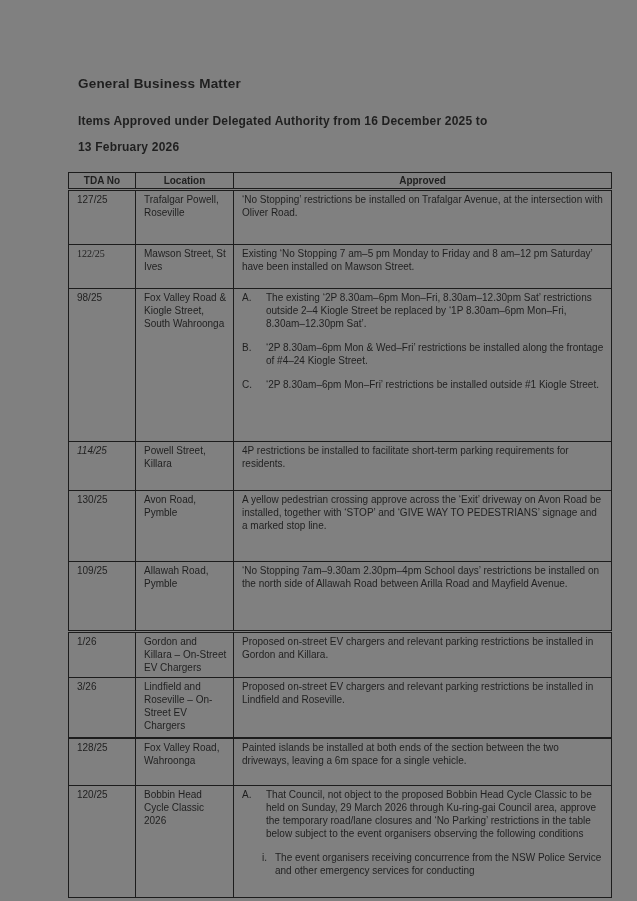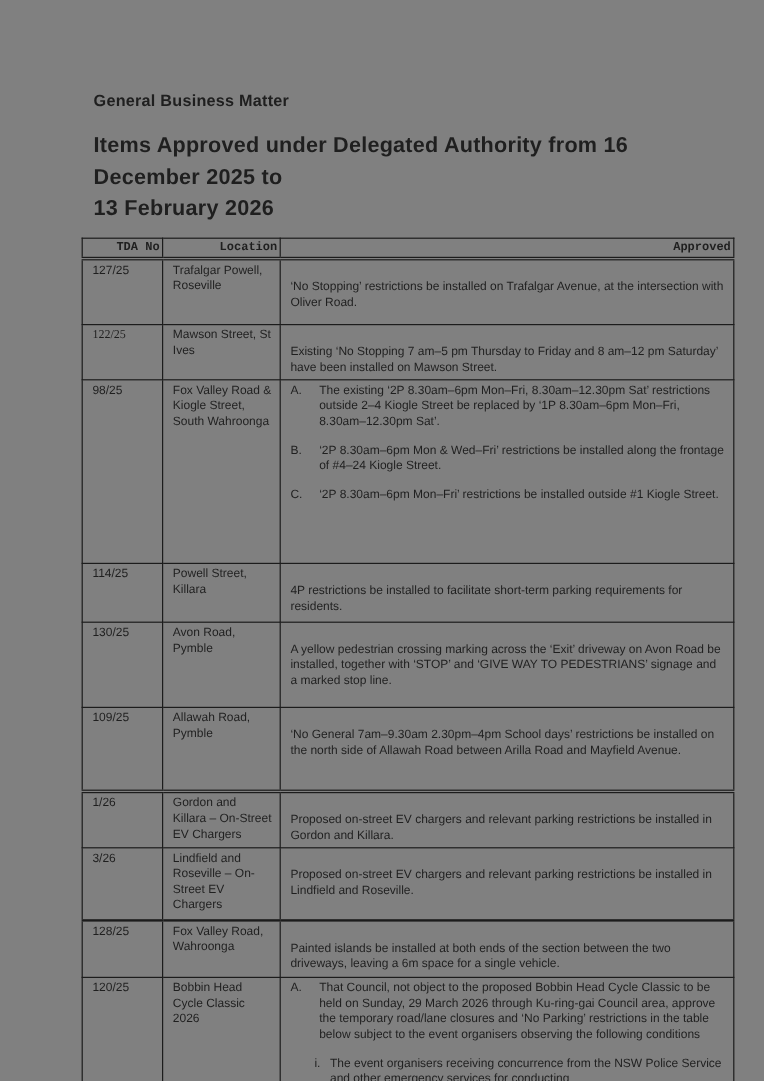--- a/index.html
+++ b/index.html
@@ -11,21 +11,21 @@
     overflow: hidden;
   }
   .doc-heading-1 {
     margin: 76px 16px 0 78px;
     font-size: 13.5px;
     font-weight: bold;
     letter-spacing: 0.2px;
   }
   .doc-heading-2 {
     margin: 17px 0 0 78px;
-    font-size: 18px;
+    font-size: 12px;
     font-weight: bold;
     line-height: 26px;
     max-width: 505px;
     letter-spacing: 0.2px;
   }
   table.approvals {
     margin: 12px 0 0 68px;
     width: 543px;
     border-collapse: collapse;
     table-layout: fixed;
@@ -34,31 +34,30 @@
     color: #1f1f1f;
   }
   table.approvals th, table.approvals td {
     border: 1px solid #1c1c1c;
     vertical-align: top;
     padding: 2px 6px 3px 8px;
     overflow: hidden;
   }
   table.approvals th {
     font-weight: bold;
-    text-align: right;
+    text-align: center;
     padding: 1px 2px;
-    font-family: Liberation Mono, monospace;
   }
   table.approvals thead th { border-bottom: 3px double #1c1c1c; }
   col.c-tda { width: 67px; }
   col.c-loc { width: 98px; }
   col.c-app { width: 378px; }
   tr.sep-double td { border-top: 3px double #1c1c1c; }
   tr.sep-thick td { border-top: 2px solid #1c1c1c; }
-  .app-para { margin: 14px 0 10px 0; }
+  .app-para { margin: 0 0 10px 0; }
   .app-para:last-child { margin-bottom: 0; }
   .app-item { display: flex; margin: 0 0 11px 0; }
   .app-item:last-child { margin-bottom: 0; }
   .app-item .lbl { flex: none; width: 24px; }
   .app-item.sub { margin-left: 20px; }
   .app-item.sub .lbl { width: 13px; }
   .app-item .txt { flex: 1; }
 </style>
 </head>
 <body>
@@ -89,21 +88,21 @@
           <td style="height: 48px;">127/25</td>
           <td>Trafalgar Powell, Roseville</td>
           <td>
             <div class="app-para">‘No Stopping’ restrictions be installed on Trafalgar Avenue, at the intersection with Oliver Road.</div>
           </td>
         </tr>
         <tr>
           <td style="height: 38px; font-family: Liberation Serif, serif;">122/25</td>
           <td>Mawson Street, St Ives</td>
           <td>
-            <div class="app-para">Existing ‘No Stopping 7 am–5 pm Thursday to Friday and 8 am–12 pm Saturday’ have been installed on Mawson Street.</div>
+            <div class="app-para">Existing ‘No Stopping 7 am–5 pm Monday to Friday and 8 am–12 pm Saturday’ have been installed on Mawson Street.</div>
           </td>
         </tr>
         <tr>
           <td style="height: 147px; border-radius: 15px;">98/25</td>
           <td>Fox Valley Road &amp; Kiogle Street, South Wahroonga</td>
           <td>
             <div class="app-item">
               <span class="lbl">A.</span>
               <span class="txt">The existing ‘2P 8.30am–6pm Mon–Fri, 8.30am–12.30pm Sat’ restrictions outside 2–4 Kiogle Street be replaced by ‘1P 8.30am–6pm Mon–Fri, 8.30am–12.30pm Sat’.</span>
             </div>
@@ -111,38 +110,38 @@
               <span class="lbl">B.</span>
               <span class="txt">‘2P 8.30am–6pm Mon &amp; Wed–Fri’ restrictions be installed along the frontage of #4–24 Kiogle Street.</span>
             </div>
             <div class="app-item">
               <span class="lbl">C.</span>
               <span class="txt">‘2P 8.30am–6pm Mon–Fri’ restrictions be installed outside #1 Kiogle Street.</span>
             </div>
           </td>
         </tr>
         <tr>
-          <td style="height: 43px;">114/25</td>
+          <td style="height: 43px; font-style: italic;">114/25</td>
           <td>Powell Street, Killara</td>
           <td>
             <div class="app-para">4P restrictions be installed to facilitate short-term parking requirements for residents.</div>
           </td>
         </tr>
         <tr>
           <td style="height: 65px;">130/25</td>
           <td>Avon Road, Pymble</td>
           <td>
-            <div class="app-para">A yellow pedestrian crossing marking across the ‘Exit’ driveway on Avon Road be installed, together with ‘STOP’ and ‘GIVE WAY TO PEDESTRIANS’ signage and a marked stop line.</div>
+            <div class="app-para">A yellow pedestrian crossing approve across the ‘Exit’ driveway on Avon Road be installed, together with ‘STOP’ and ‘GIVE WAY TO PEDESTRIANS’ signage and a marked stop line.</div>
           </td>
         </tr>
         <tr>
           <td style="height: 63px; margin-top: 40px;">109/25</td>
           <td>Allawah Road, Pymble</td>
           <td>
-            <div class="app-para">‘No General 7am–9.30am 2.30pm–4pm School days’ restrictions be installed on the north side of Allawah Road between Arilla Road and Mayfield Avenue.</div>
+            <div class="app-para">‘No Stopping 7am–9.30am 2.30pm–4pm School days’ restrictions be installed on the north side of Allawah Road between Arilla Road and Mayfield Avenue.</div>
           </td>
         </tr>
         <tr class="sep-double">
           <td style="height: 39px;">1/26</td>
           <td>Gordon and Killara – On-Street EV Chargers</td>
           <td>
             <div class="app-para">Proposed on-street EV chargers and relevant parking restrictions be installed in Gordon and Killara.</div>
           </td>
         </tr>
         <tr>

